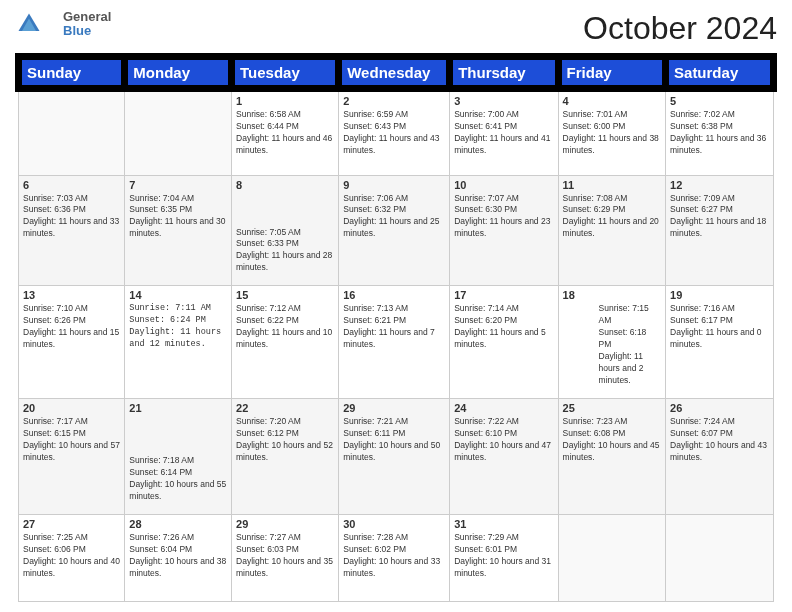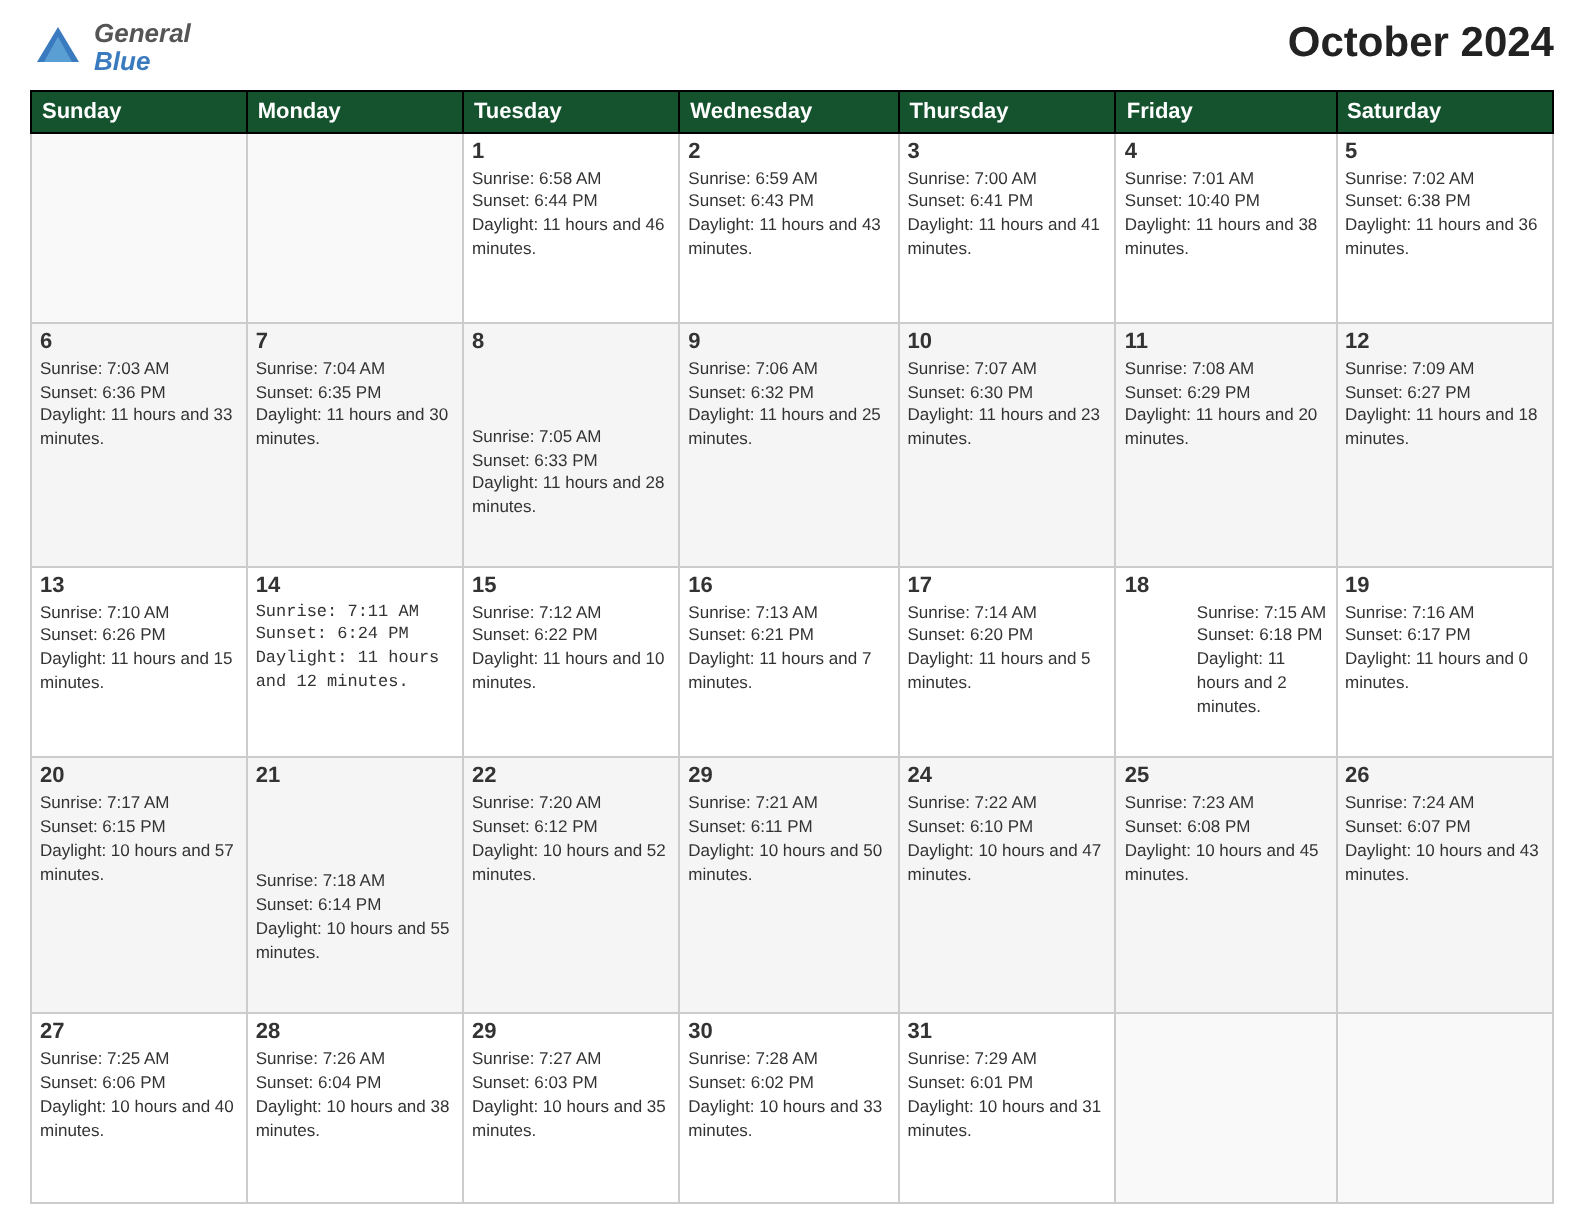--- a/index.html
+++ b/index.html
@@ -19,62 +19,61 @@
     }
     .header {
       display: flex;
       justify-content: space-between;
       align-items: flex-start;
       margin-bottom: 6px;
     }
     .logo {
       display: flex;
       align-items: center;
-      gap: 4px;
-      font-style: italic;
+      gap: 20px;
     }
     .logo-text {
       display: flex;
       flex-direction: column;
       font-size: 13px;
       font-weight: bold;
       line-height: 1.1;
     }
     .logo-text .general { color: #555; }
     .logo-text .blue { color: #3a7abf; }
     .logo-icon {
       width: 28px;
       height: 28px;
     }
     .title-area {
       text-align: right;
     }
     .month-title {
-      font-size: 21px;
-      font-weight: bold;
+      font-size: 32px;
+      font-weight: normal;
       color: #222;
     }
     .subtitle {
       font-size: 13px;
       color: #444;
     }
     .calendar {
       flex: 1;
       border-collapse: collapse;
       width: 100%;
       font-size: 9.5px;
     }
     .calendar th {
-      background: #14532d;
+      background: #1d4ed8;
       color: #fff;
       padding: 4px 5px;
       text-align: left;
-      font-size: 11px;
+      font-size: 15px;
       font-weight: bold;
-      border: 1px solid #000000;
+      border: 7px solid #000000;
     }
     .calendar td {
       vertical-align: top;
       border: 1px solid #ccc;
       padding: 3px 4px;
       width: 113px;
       height: 80px;
       color: #333;
     }
     .calendar td.empty {
@@ -145,21 +144,21 @@
           </td>
           <td>
             <span class="day-num">3</span>
             <div class="day-info" style="white-space: pre-line;">Sunrise: 7:00 AM
 Sunset: 6:41 PM
 Daylight: 11 hours and 41 minutes.</div>
           </td>
           <td>
             <span class="day-num">4</span>
             <div class="day-info" style="white-space: pre-line;">Sunrise: 7:01 AM
-Sunset: 10:40 PM
+Sunset: 6:00 PM
 Daylight: 11 hours and 38 minutes.</div>
           </td>
           <td>
             <span class="day-num">5</span>
             <div class="day-info" style="white-space: pre-line;">Sunrise: 7:02 AM
 Sunset: 6:38 PM
 Daylight: 11 hours and 36 minutes.</div>
           </td>
         </tr>
         <tr class="row-alt">

